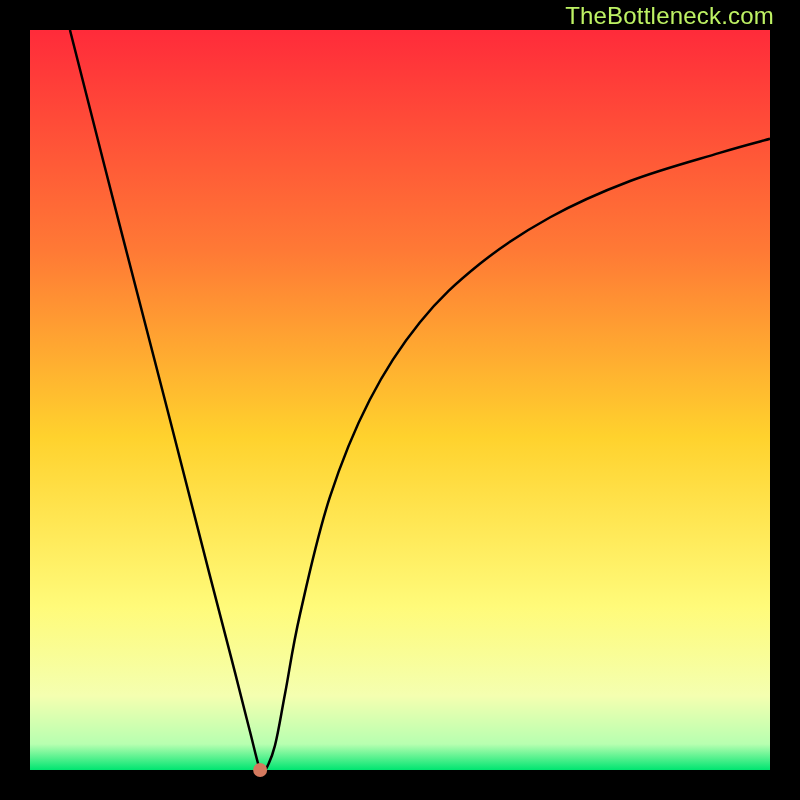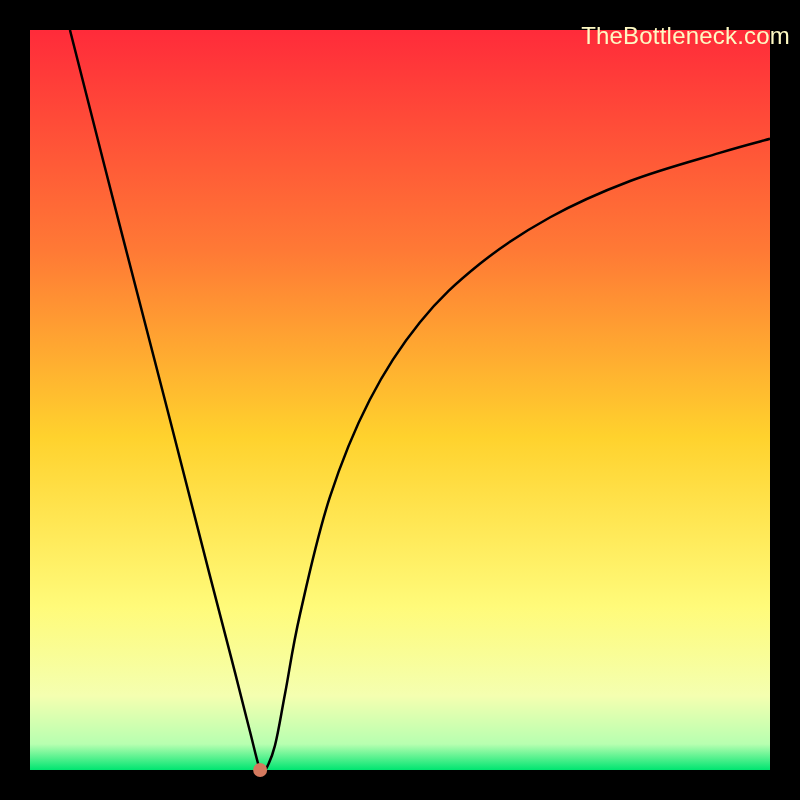--- a/index.html
+++ b/index.html
@@ -13,26 +13,25 @@
   .frame {
     position: absolute;
     top: 0;
     left: 0;
     width: 800px;
     height: 800px;
   }
   .watermark {
     position: absolute;
     top: 2px;
-    right: 10px;
+    right: 26px;
     font-family: Arial, Helvetica, sans-serif;
     font-size: 24px;
-    color: #fef9c3;
+    color: #bef264;
     letter-spacing: 0.2px;
-    margin-top: 20px;
   }
   svg {
     display: block;
   }
 </style>
 </head>
 <body>
 
 <div class="frame">
   <svg width="800" height="800" viewBox="0 0 800 800">

